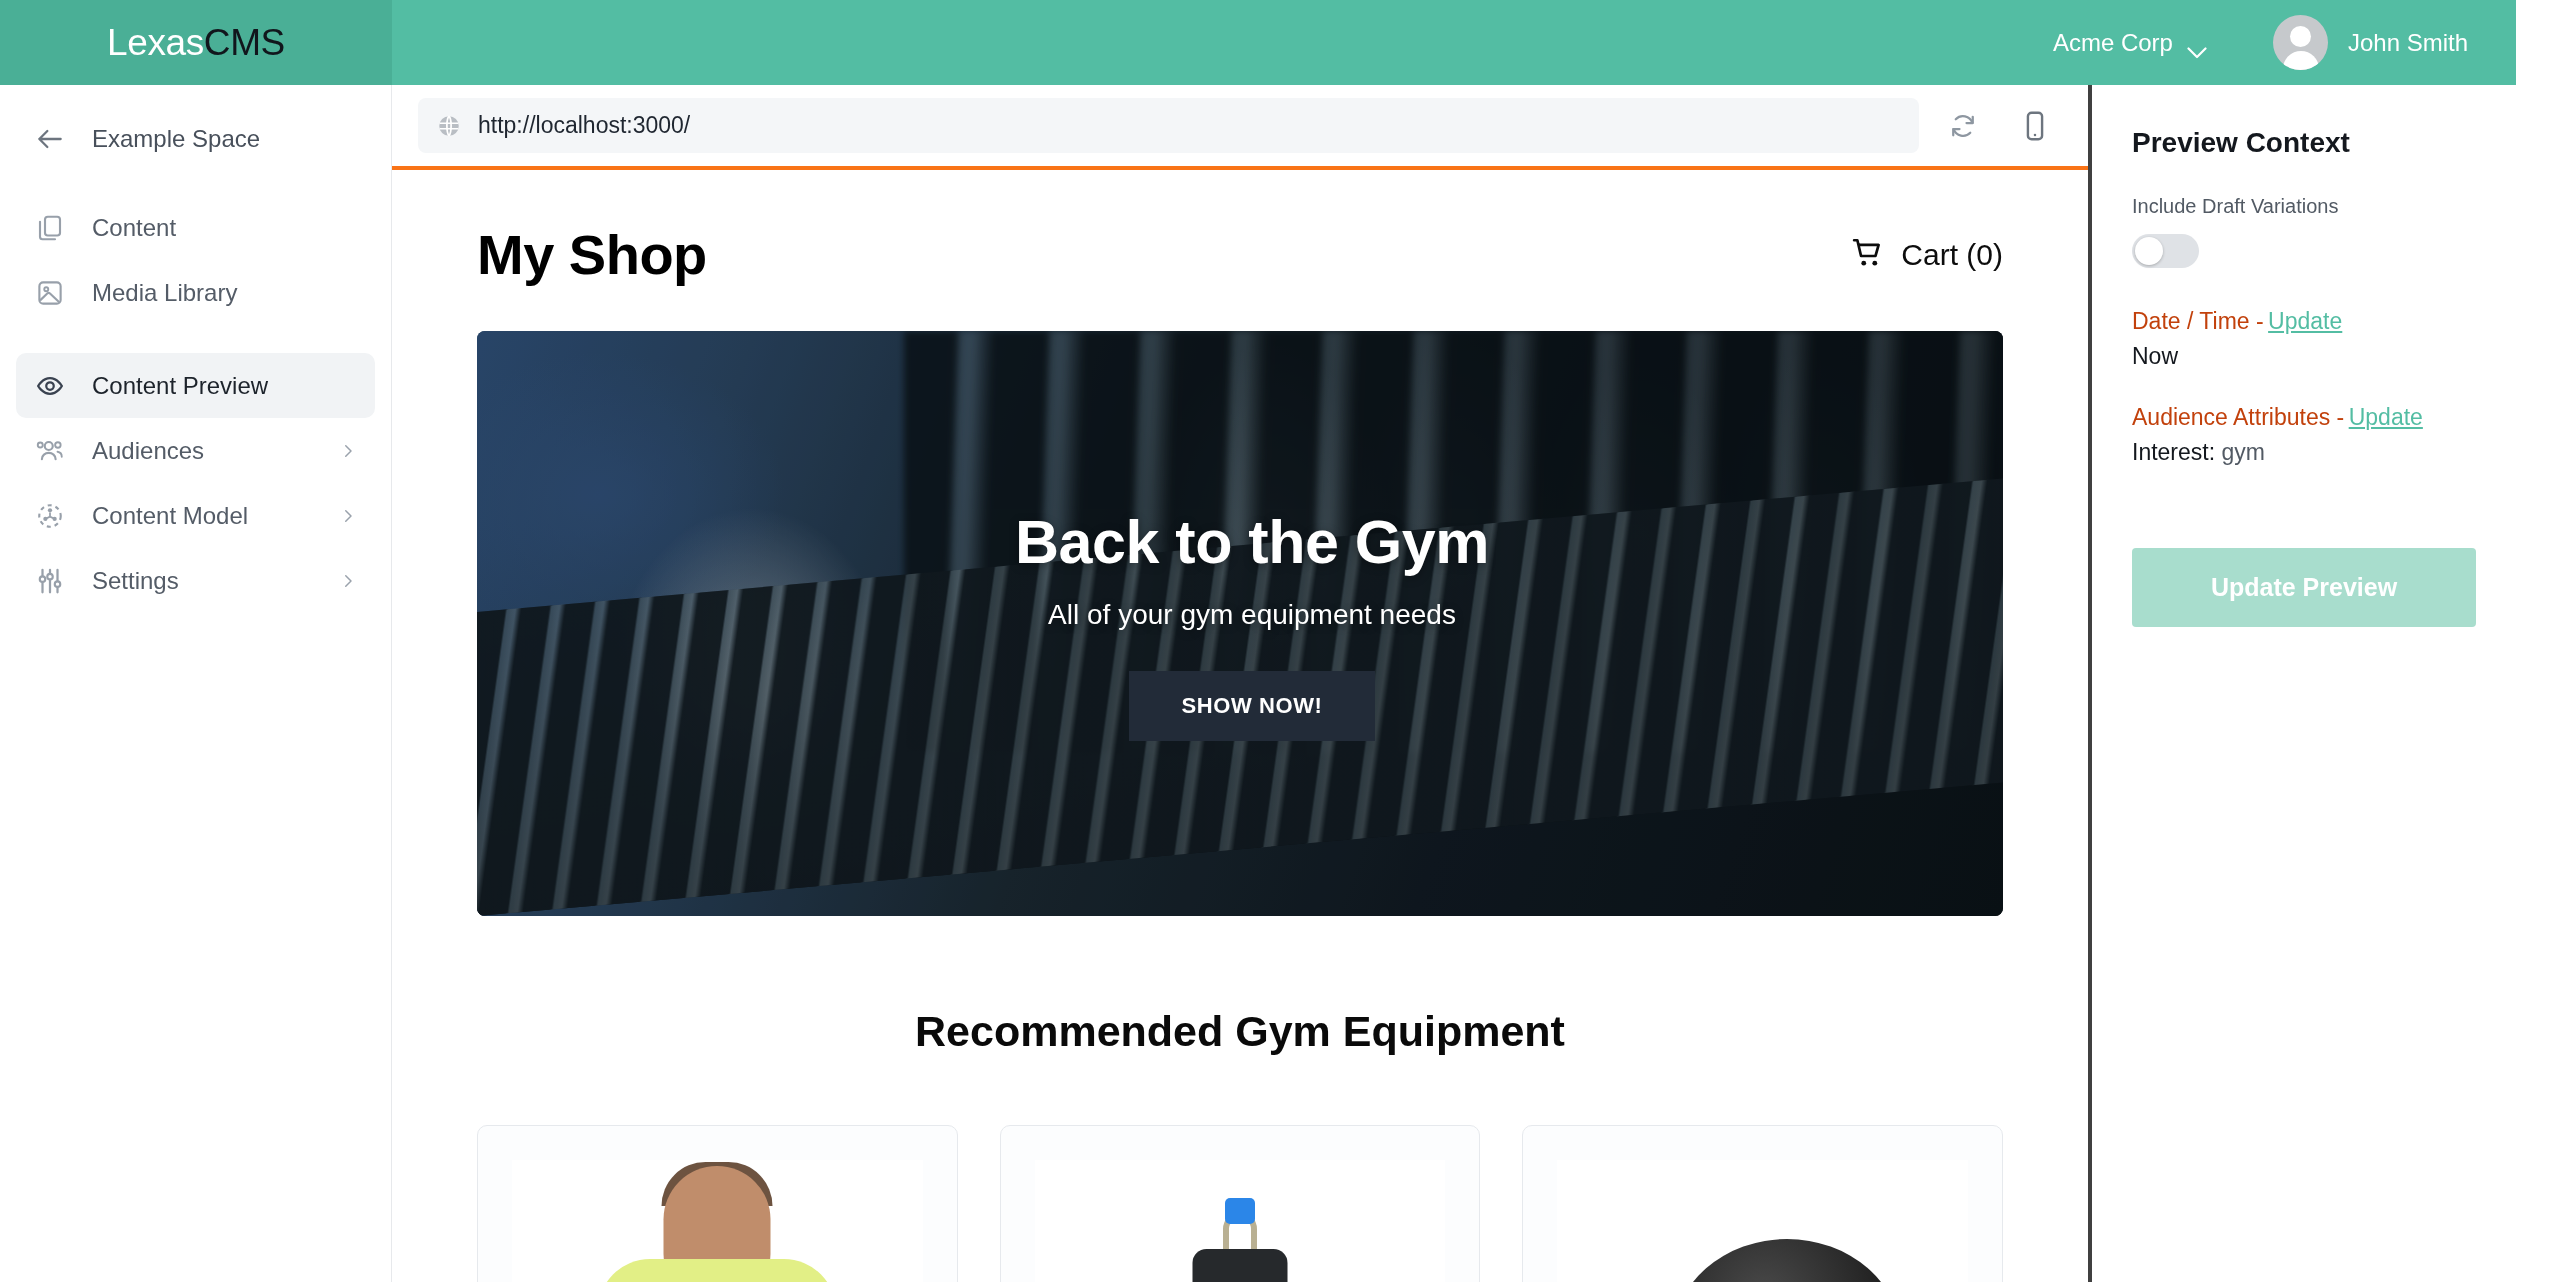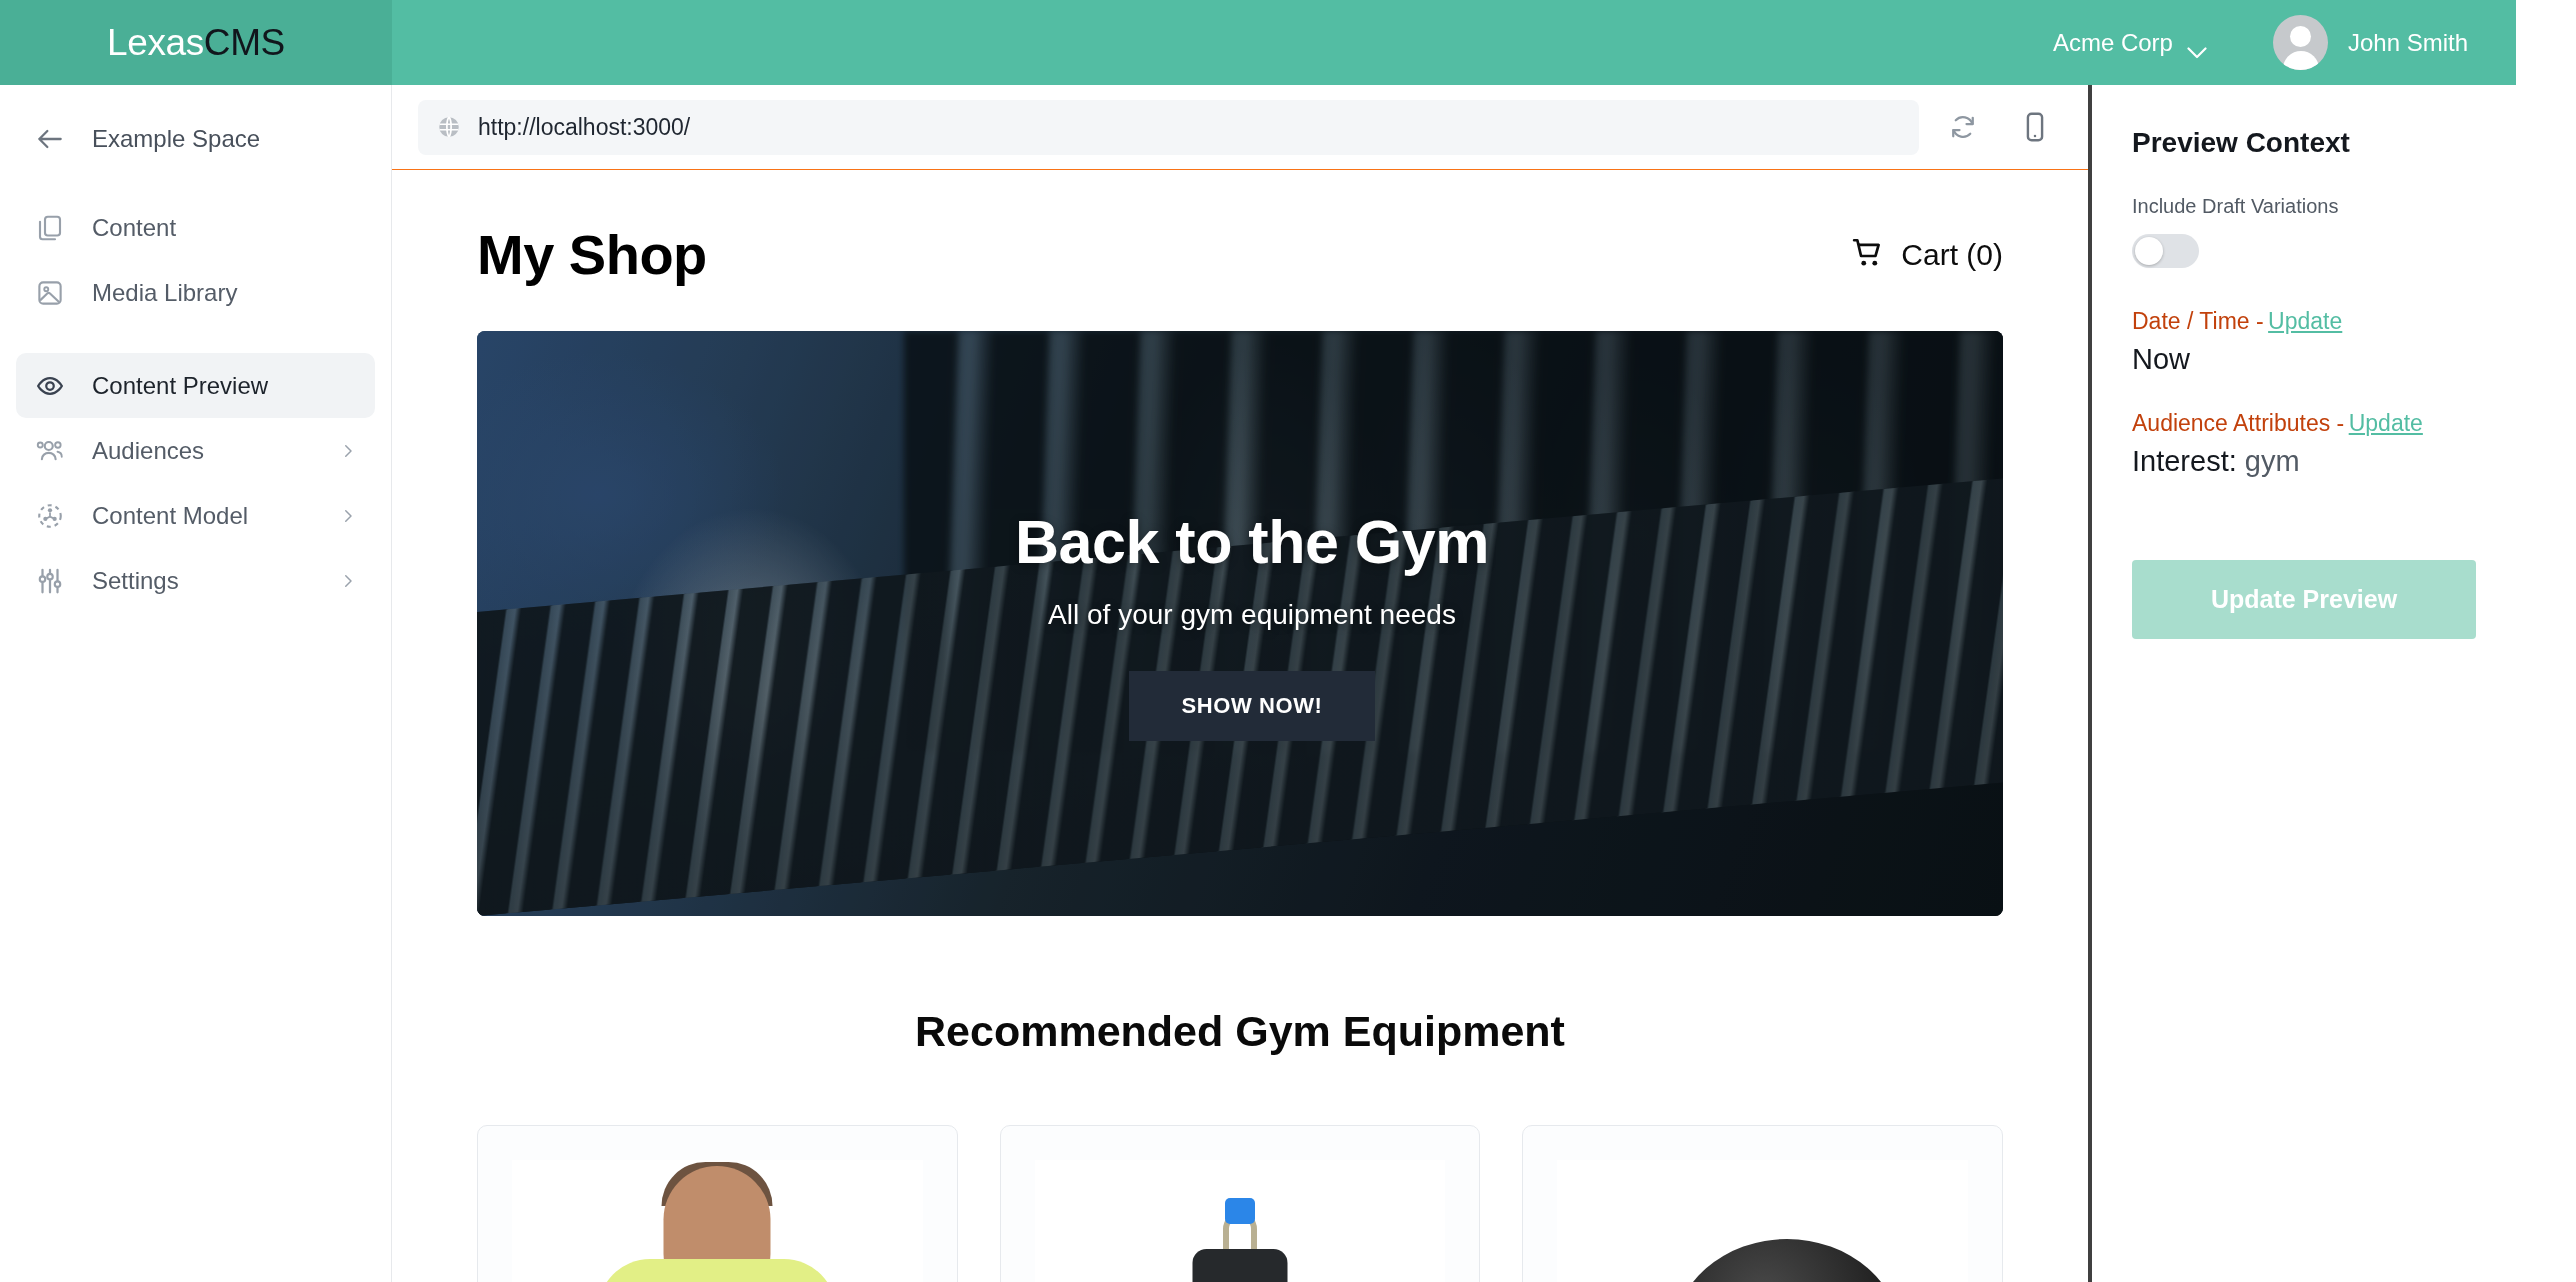--- a/index.html
+++ b/index.html
@@ -74,21 +74,21 @@
   .nav-item .txt { font-size: 24px; color: #545c67; flex: 1 1 auto; }
   .nav-item.active .txt { color: #1d232b; }
   .nav-item .chev { width: 18px; height: 18px; flex: 0 0 18px; }
 
   
   .center { flex: 1 1 auto; display: flex; flex-direction: column; min-width: 0; background: #fff; }
   .urlbar {
     height: 85px; flex: 0 0 85px;
     display: flex; align-items: center;
     padding: 0 26px 0 26px; gap: 18px;
-    border-bottom: 1px solid #f97316;
+    border-bottom: 4px solid #f97316;
     background: #fff;
   }
   .url-input {
     flex: 1 1 auto; height: 55px;
     background: #f4f6f8; border-radius: 8px;
     display: flex; align-items: center;
     padding: 0 18px; gap: 16px; min-width: 0;
   }
   .url-text { font-size: 23px; color: #1f2630; white-space: nowrap; overflow: hidden; text-overflow: ellipsis; }
   .url-reload { width: 52px; height: 52px; display:flex; align-items:center; justify-content:center; border-radius:8px; cursor:pointer; flex:0 0 52px;}
@@ -199,21 +199,21 @@
     background: #dfe2e6; position: relative; cursor: pointer;
     margin-bottom: 40px;
   }
   .toggle .knob {
     position: absolute; left: 3px; top: 3px;
     width: 28px; height: 28px; border-radius: 50%;
     background: #ffffff; box-shadow: 0 1px 3px rgba(0,0,0,.25);
   }
   .row-label { font-size: 23px; color: #c2410c; }
   .row-link { font-size: 23px; color: #53bda3; text-decoration: underline; cursor: pointer; }
-  .row-value { font-size: 29px; color: #14181e; margin-top: 8px; }
+  .row-value { font-size: 23px; color: #14181e; margin-top: 8px; }
   .grp { margin-bottom: 34px; }
   .grp .row-value .muted { color: #525a64; }
   .update-btn {
     width: 100%; margin-top: 48px;
     background: #a8ddcd; color: #ffffff;
     font-size: 25px; font-weight: 700;
     border: none; border-radius: 4px;
     padding: 25px 0; cursor: pointer;
   }
   .ico svg, .chev svg { display: block; }

